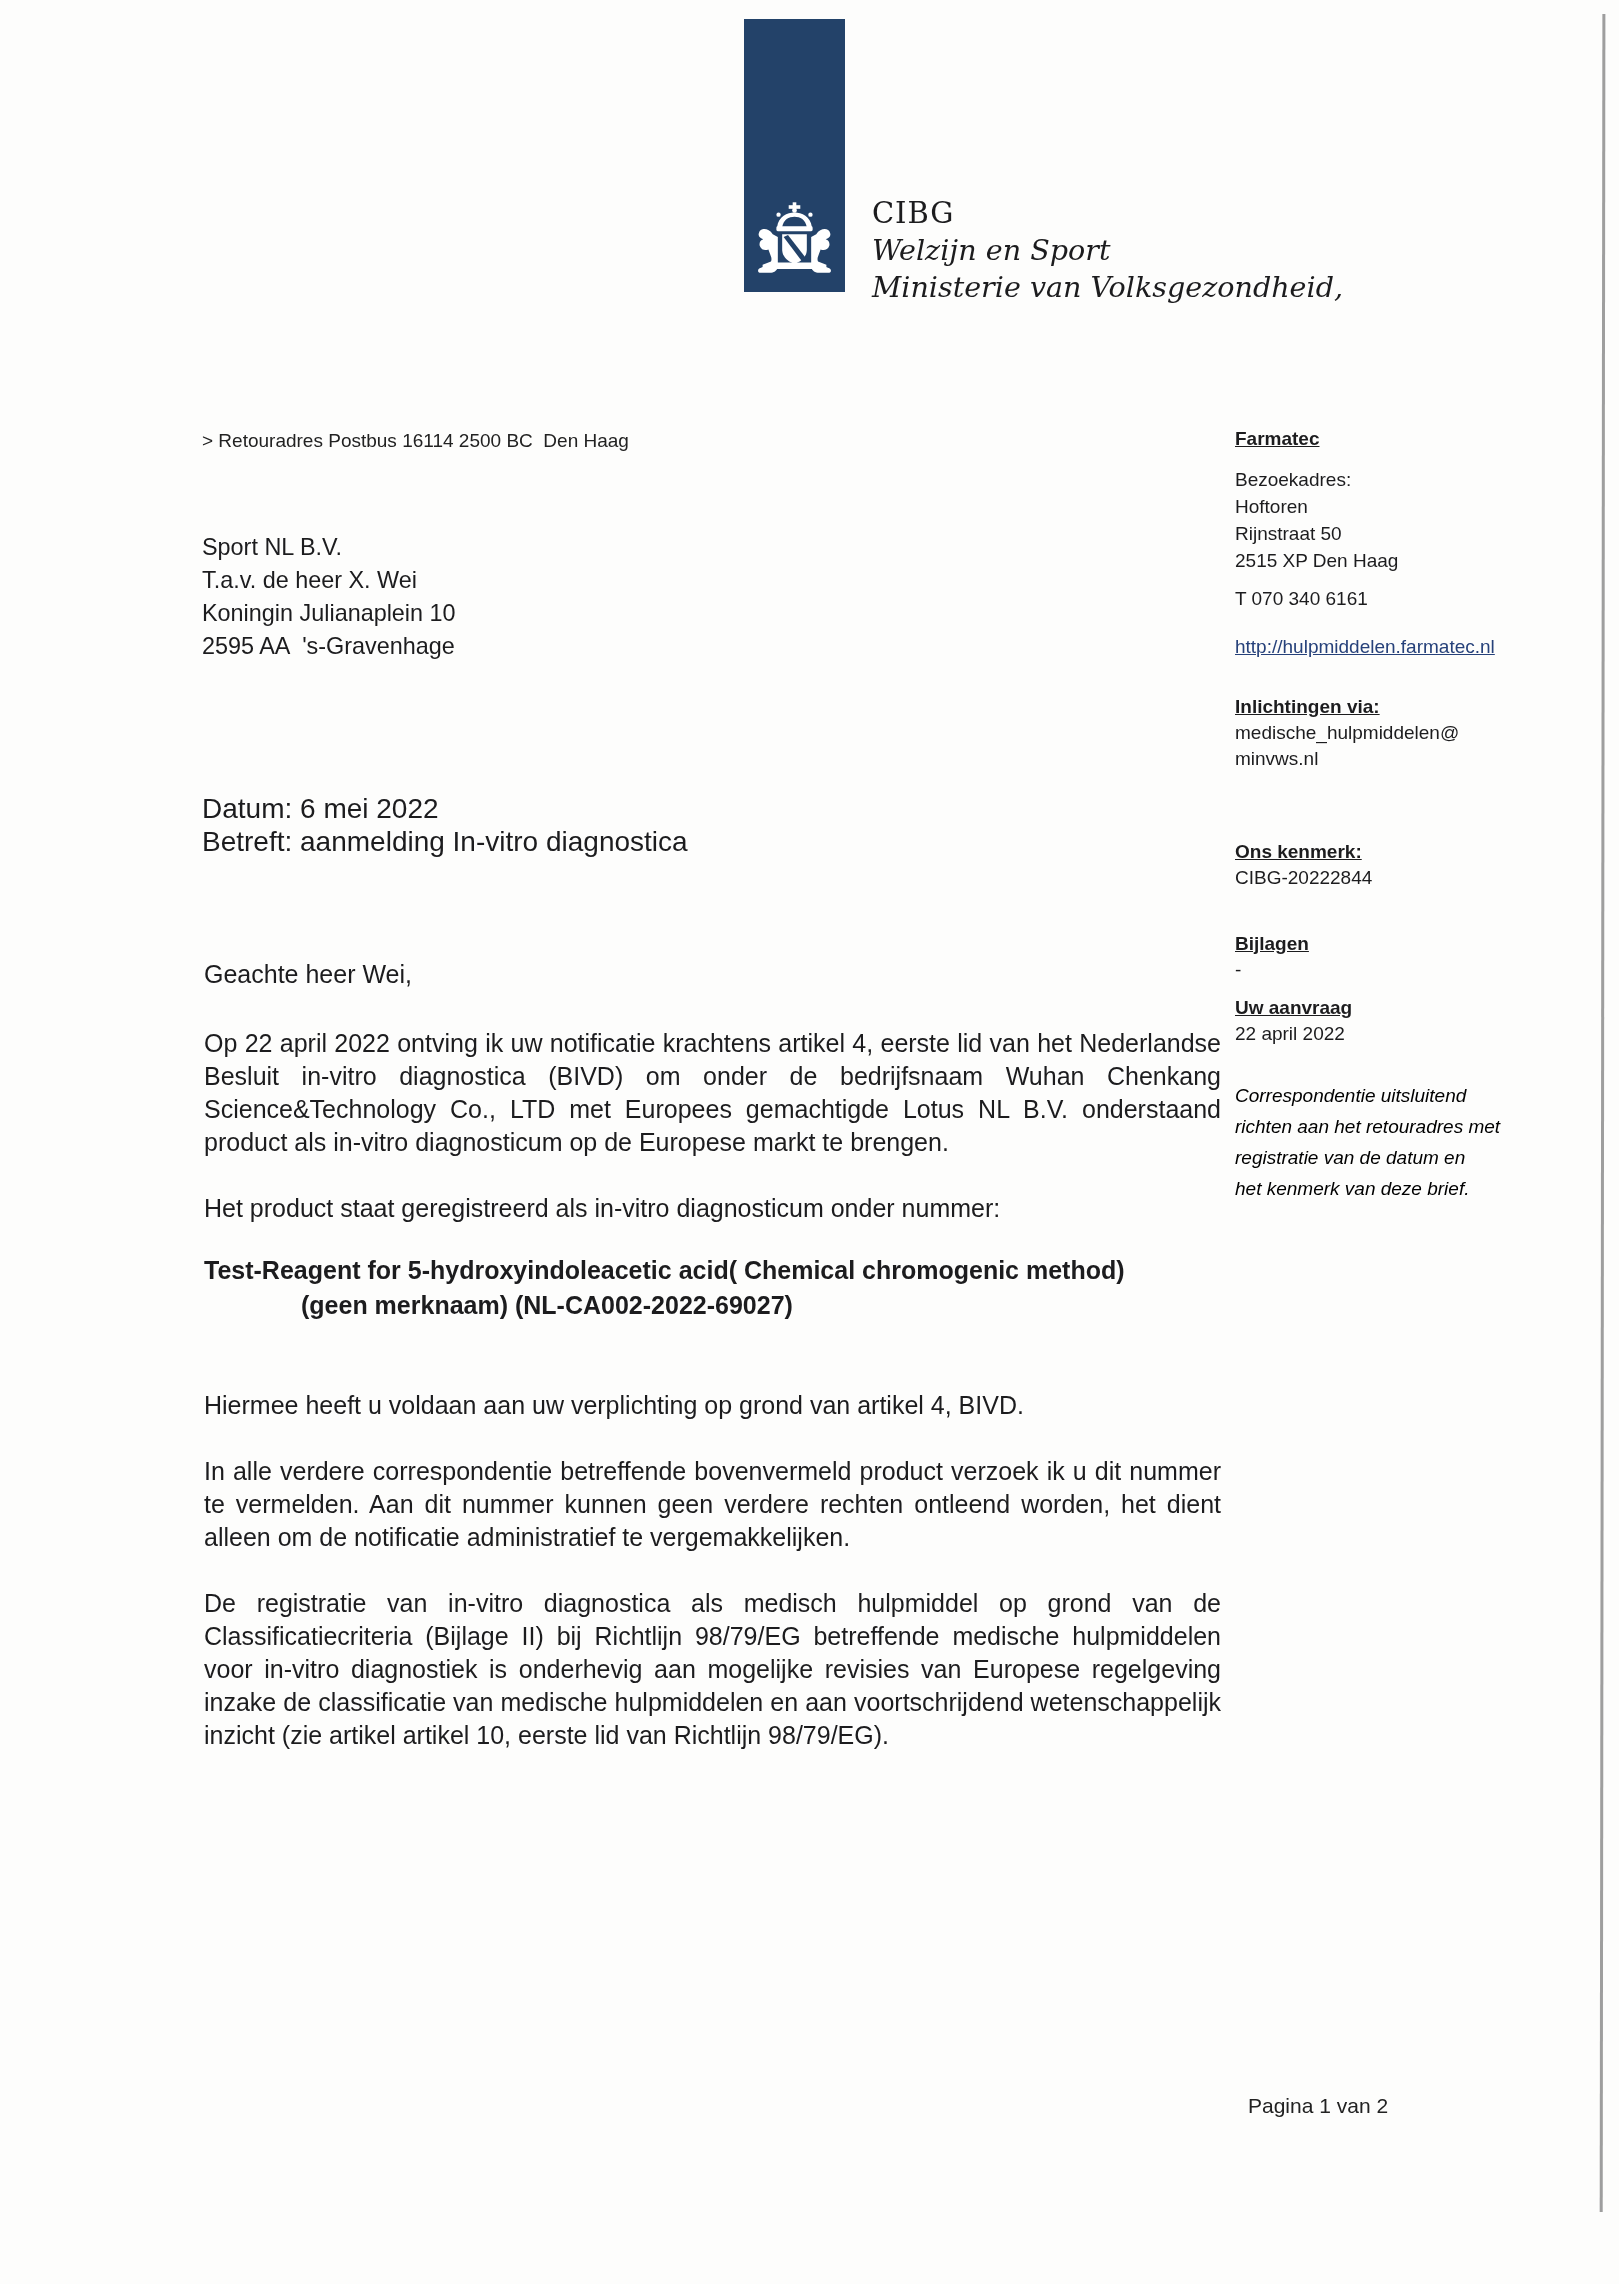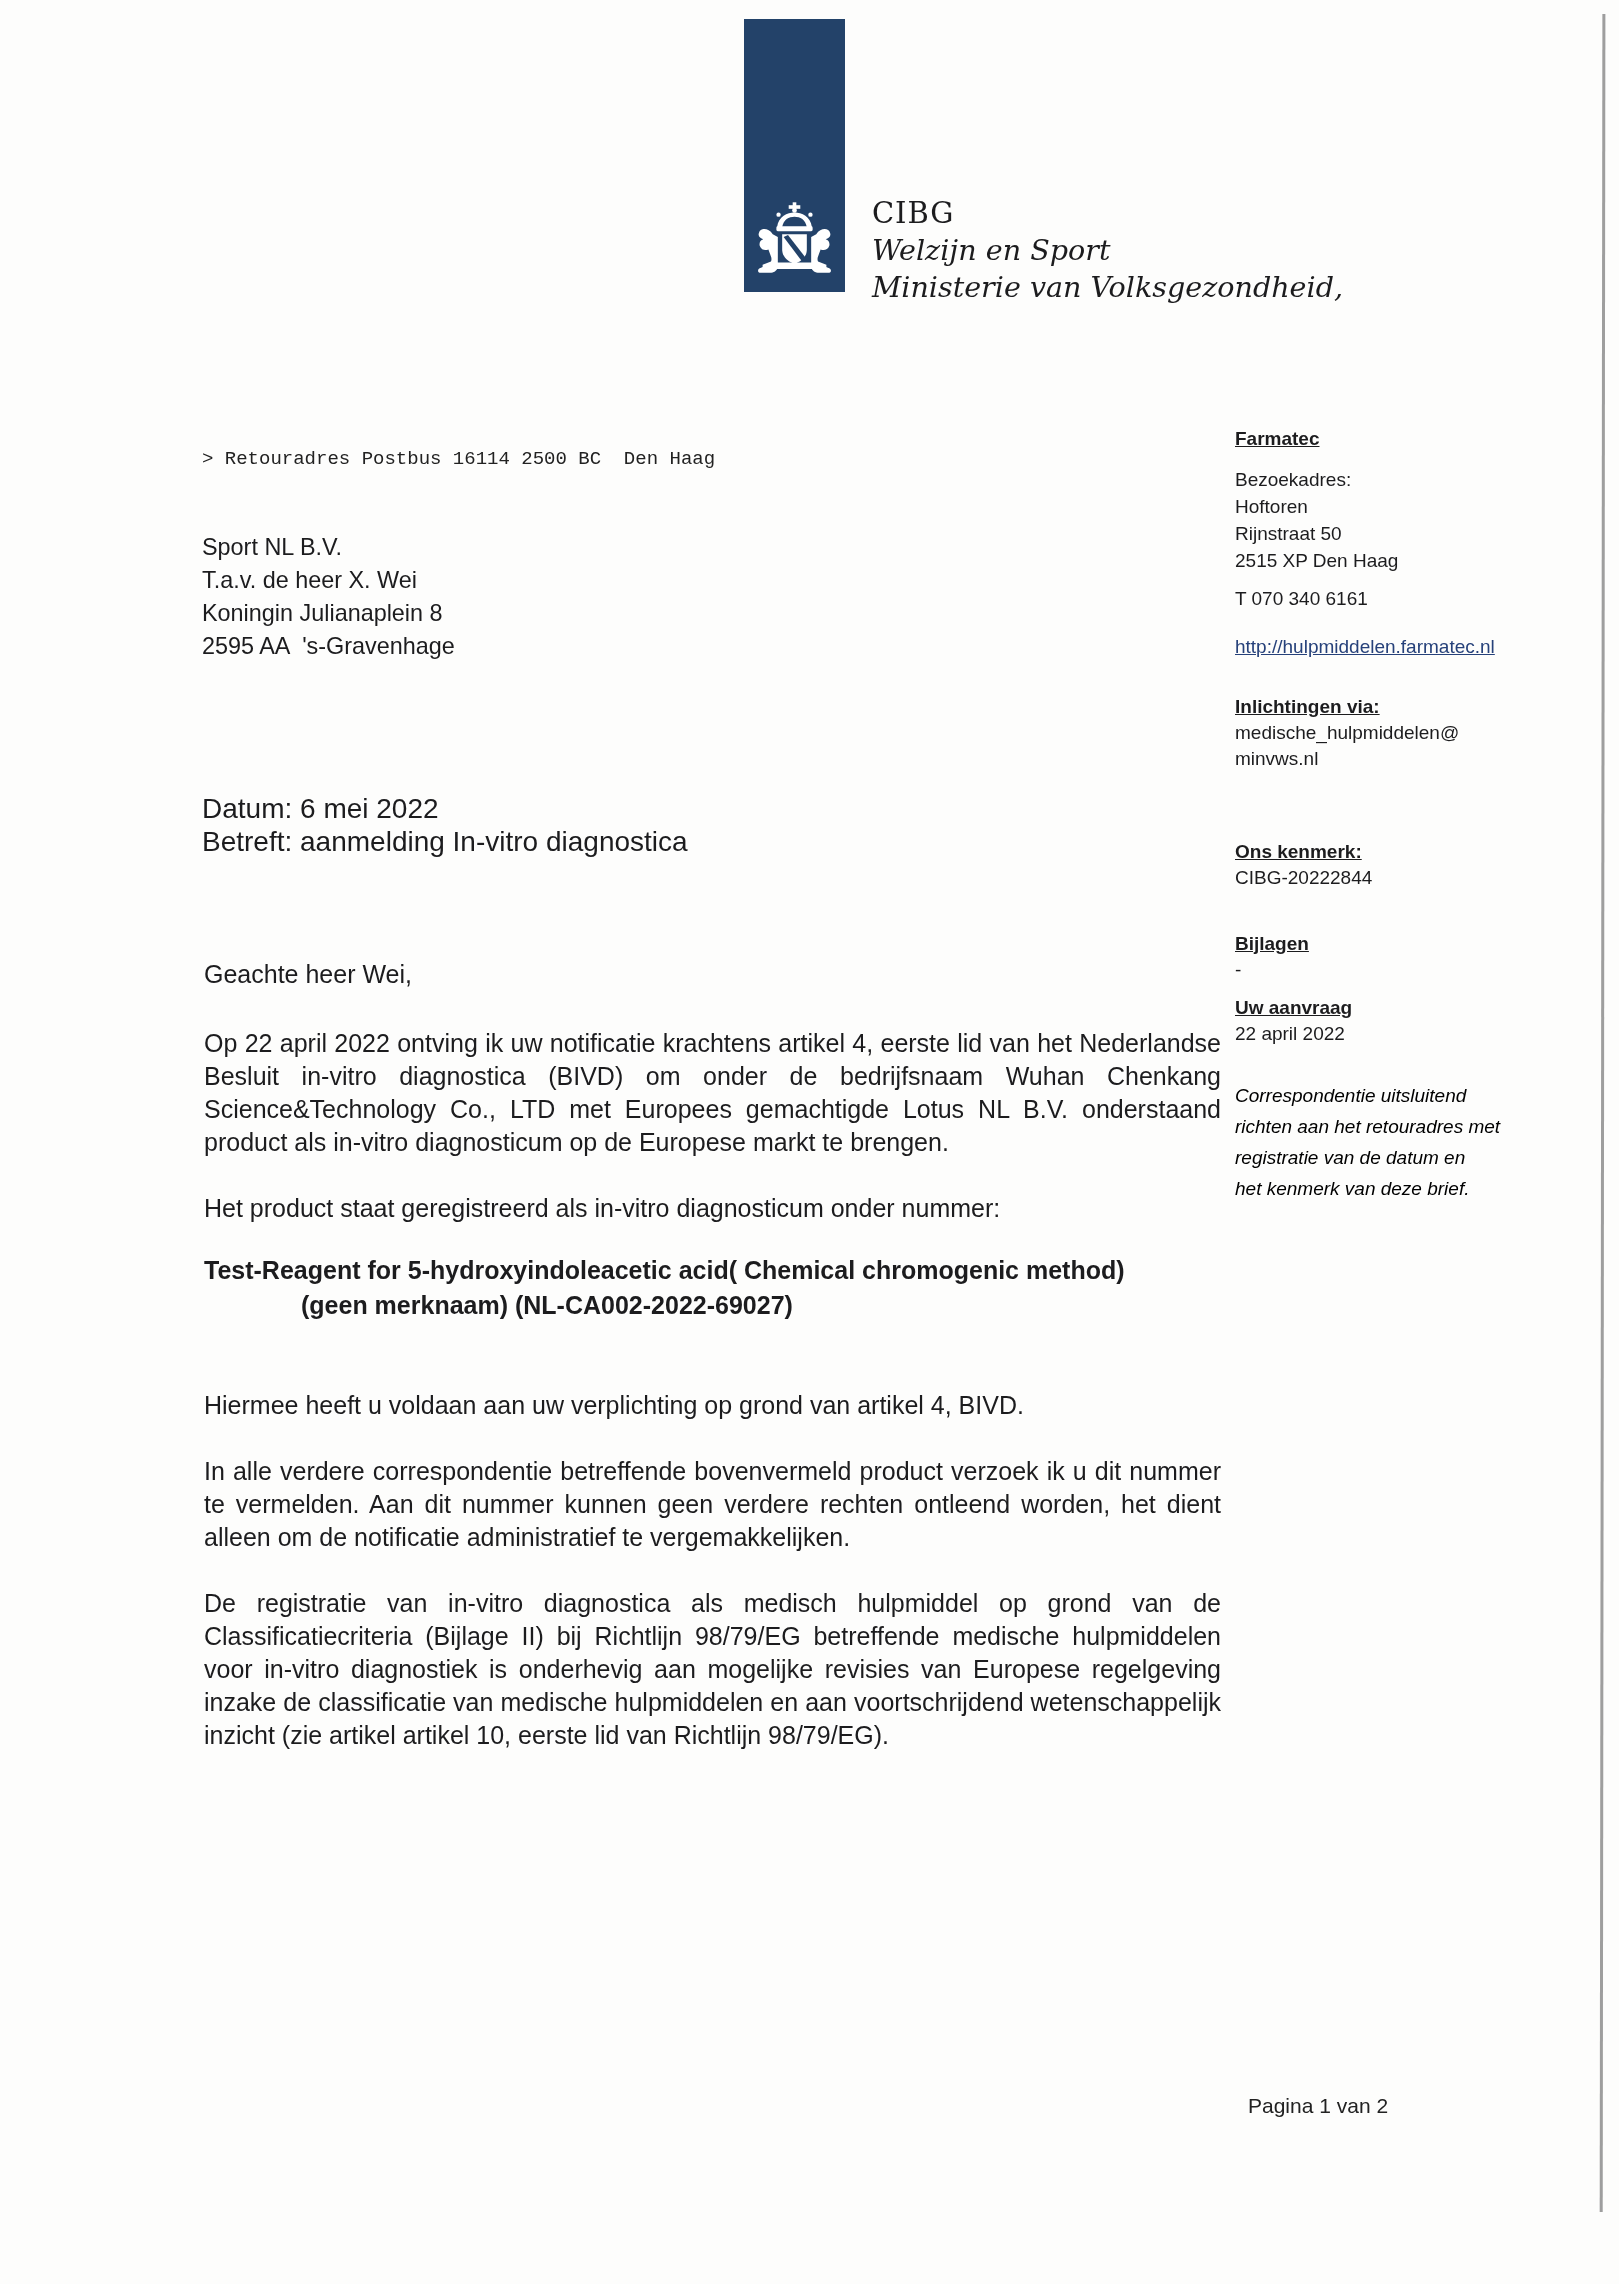--- a/index.html
+++ b/index.html
@@ -24,21 +24,21 @@
     display:flex;align-items:flex-end;justify-content:center;
     padding-bottom:12px;box-sizing:border-box;
   }
   .wordmark{position:absolute;left:872px;top:194px;
     font-family:"DejaVu Serif","Liberation Serif",serif;}
   .wordmark .org{font-size:29px;line-height:38px;letter-spacing:0.9px;}
   .wordmark .ministry{font-style:italic;font-size:28.6px;line-height:37px;}
 
   .pre{white-space:pre;}
 
-  .return-address{position:absolute;left:202px;top:448px;font-size:19px;color:#222;font-family:Liberation Mono, monospace;}
+  .return-address{position:absolute;left:202px;top:430px;font-size:19px;color:#222;}
 
   .recipient{position:absolute;left:202px;top:531px;font-size:23.4px;line-height:33px;}
 
   .meta{position:absolute;left:202px;top:792px;font-size:28px;line-height:33px;}
 
   .body-col{position:absolute;left:202px;top:956px;width:1021px;
     font-size:25px;line-height:33px;}
   .body-col p{margin:2px;}
   .body-col .just{text-align:justify;text-justify:inter-word;}
   .mt-std{margin-top:33px !important;}
@@ -103,21 +103,21 @@
     <div class="org">CIBG</div>
     <div class="ministry">Welzijn en Sport</div>
     <div class="ministry">Ministerie van Volksgezondheid,</div>
   </div>
 
   <div class="return-address pre">&gt; Retouradres Postbus 16114 2500 BC  Den Haag</div>
 
   <div class="recipient">
     <div>Sport NL B.V.</div>
     <div>T.a.v. de heer X. Wei</div>
-    <div>Koningin Julianaplein 8</div>
+    <div>Koningin Julianaplein 10</div>
     <div class="pre">2595 AA  's-Gravenhage</div>
   </div>
 
   <div class="meta">
     <div>Datum: 6 mei 2022</div>
     <div>Betreft: aanmelding In-vitro diagnostica</div>
   </div>
 
   <div class="body-col">
     <p class="salutation">Geachte heer Wei,</p>

